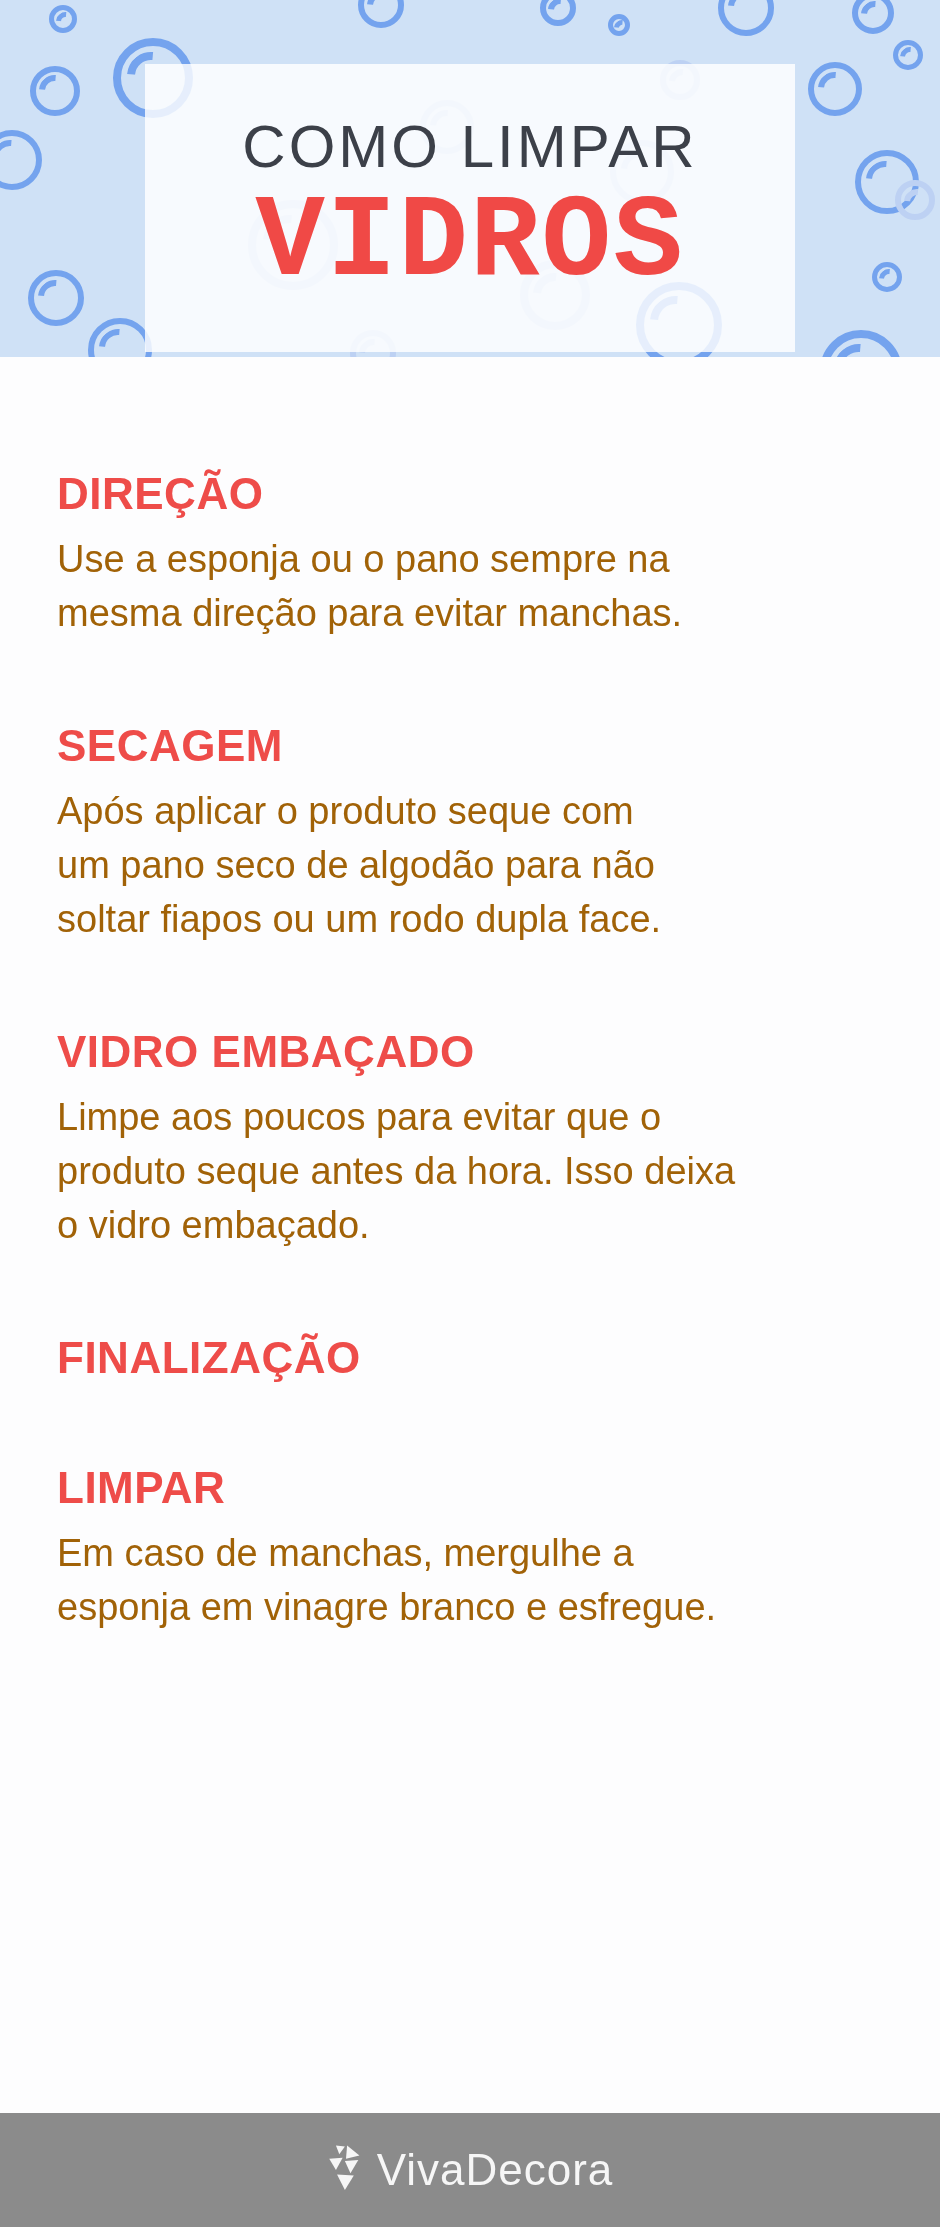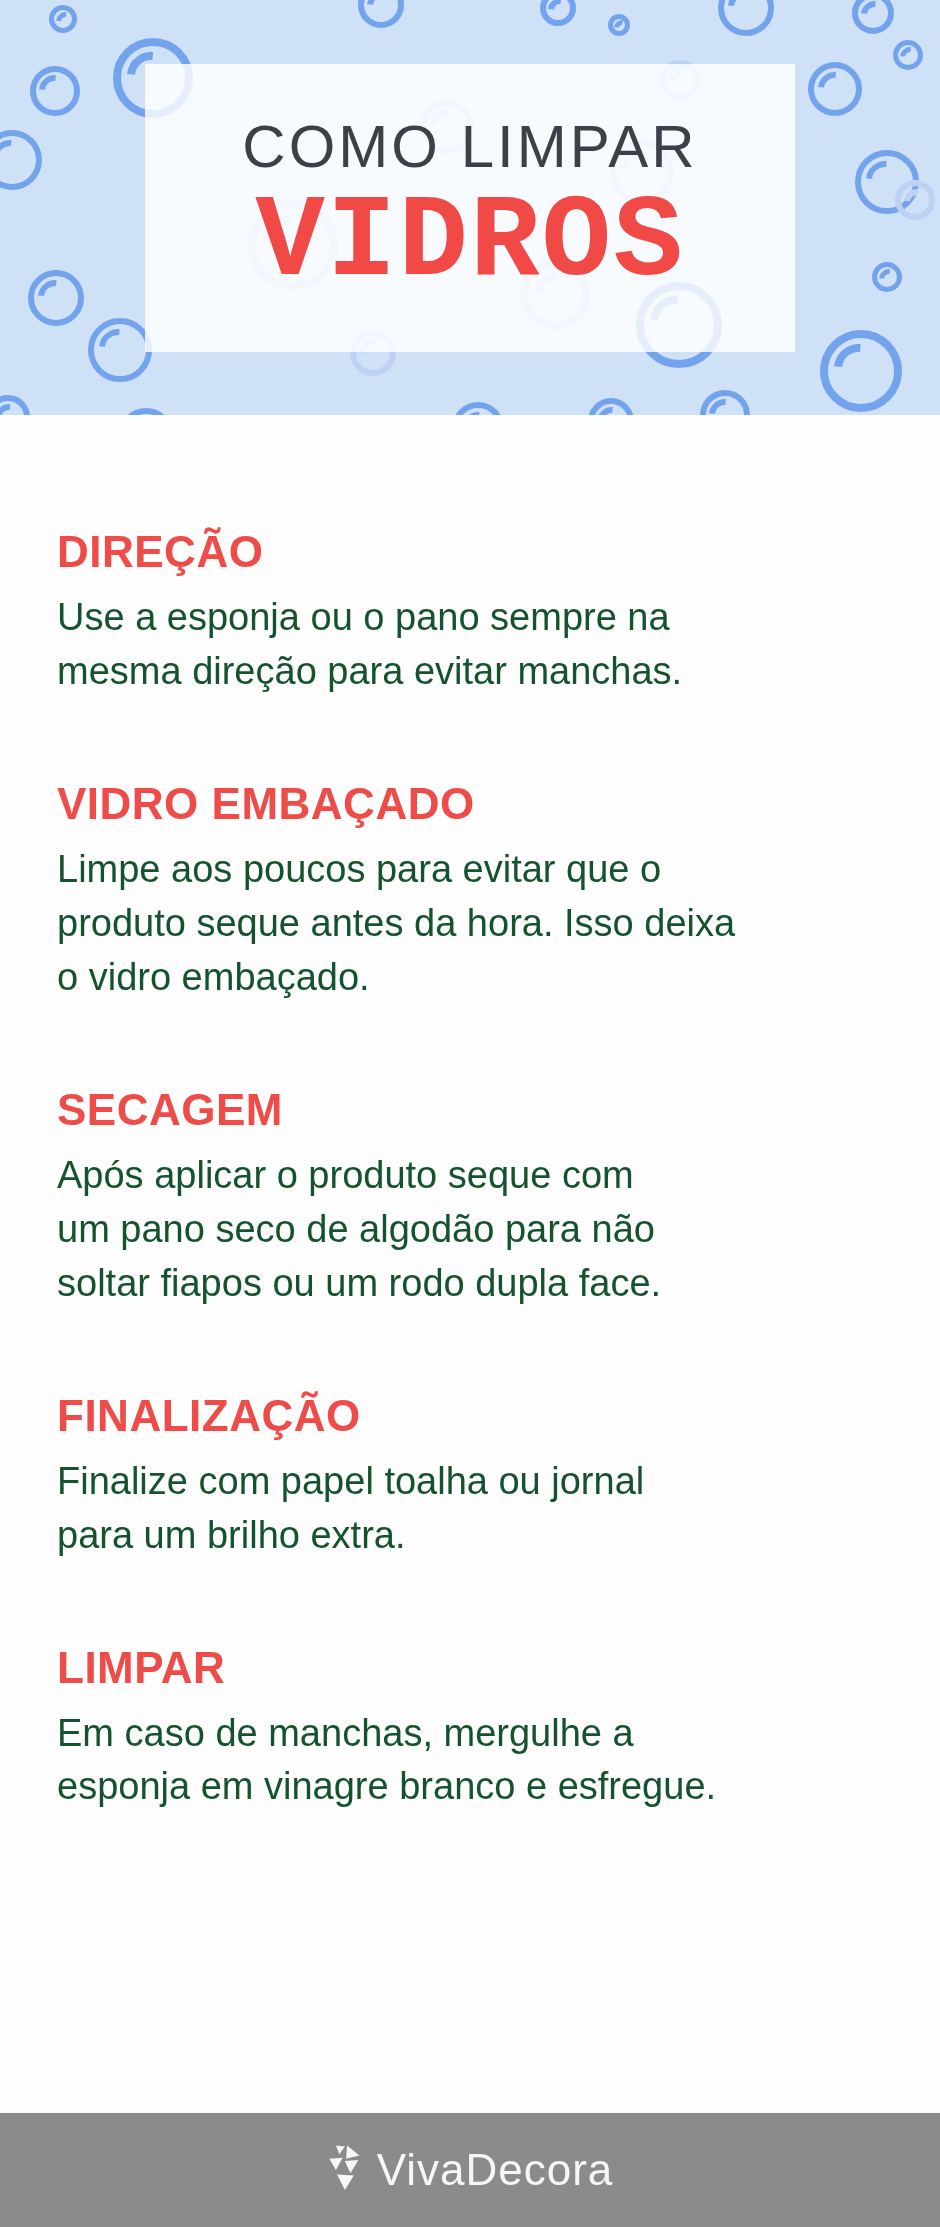--- a/index.html
+++ b/index.html
@@ -2,38 +2,38 @@
 <html><head>
 <meta charset="utf-8">
 <style>
   * { margin:0; padding:0; box-sizing:border-box; }
   html,body { width:940px; }
   body { font-family:"Liberation Sans", sans-serif; background:#fdfdfe; }
 
   .page { width:940px; height:2227px; display:flex; flex-direction:column; overflow:hidden; background:#fdfdfe; }
 
   
-  .header { position:relative; height:415px; flex:none; background:#cfe1f6; overflow:hidden; }
+  .header { position:relative; height:357px; flex:none; background:#cfe1f6; overflow:hidden; }
   .bubble { position:absolute; border-radius:50%; border:var(--bw,6px) solid currentColor; color:#74a3ee; }
   .bubble.light { color:#bdd1f3; }
   .bubble::before { content:""; position:absolute; left:9%; top:9%; width:50%; height:50%;
     border-radius:50%; border:var(--bw,6px) solid transparent; border-top-color:currentColor;
     transform:rotate(-40deg); }
 
   .title-card { position:absolute; z-index:2; left:145px; top:64px; width:650px; height:288px;
     background:rgba(255,255,255,0.82); display:flex; flex-direction:column; align-items:center; justify-content:center; }
   .title-top { font-size:60px; font-weight:400; letter-spacing:3px; color:#3c4049; }
   .title-main { font-family:Liberation Mono, monospace; font-weight:700; font-size:116px; line-height:1.05;
     letter-spacing:2px; color:#f04946; margin-top:2px; }
 
   
   .content { flex:1; padding:112px 108px 0 57px; overflow:hidden; }
   .section { margin-bottom:80px; }
   .section h3 { font-size:44px; font-weight:700; letter-spacing:0.5px; color:#ee4c49; margin-bottom:14px; }
-  .section p { font-size:38px; color:#14532d; line-height:1.42; white-space:pre-line; }
+  .section p { font-size:38px; color:#a16207; line-height:1.42; white-space:pre-line; }
 
   
   .footer { flex:none; height:114px; background:#8b8b8b; display:flex; align-items:center; justify-content:center; gap:12px; }
   .brand-text { font-size:44px; font-weight:300; letter-spacing:1px; color:#f6f6f6; }
   .gem { display:block; }
 </style>
 </head>
 <body>
 
 <div class="page">
@@ -79,37 +79,35 @@
 
   <div class="content">
 
     <section class="section">
       <h3>DIREÇÃO</h3>
       <p>Use a esponja ou o pano sempre na
 mesma direção para evitar manchas.</p>
     </section>
 
     <section class="section">
+      <h3>SECAGEM</h3>
+      <p>Após aplicar o produto seque com
+um pano seco de algodão para não
+soltar fiapos ou um rodo dupla face.</p>
+    </section>
+
+    <section class="section">
       <h3>VIDRO EMBAÇADO</h3>
       <p>Limpe aos poucos para evitar que o
 produto seque antes da hora. Isso deixa
 o vidro embaçado.</p>
     </section>
 
     <section class="section">
-      <h3>SECAGEM</h3>
-      <p>Após aplicar o produto seque com
-um pano seco de algodão para não
-soltar fiapos ou um rodo dupla face.</p>
-    </section>
-
-    <section class="section">
       <h3>FINALIZAÇÃO</h3>
-      <p>Finalize com papel toalha ou jornal
-para um brilho extra.</p>
     </section>
 
     <section class="section">
       <h3>LIMPAR</h3>
       <p>Em caso de manchas, mergulhe a
 esponja em vinagre branco e esfregue.</p>
     </section>
 
 
   </div>

